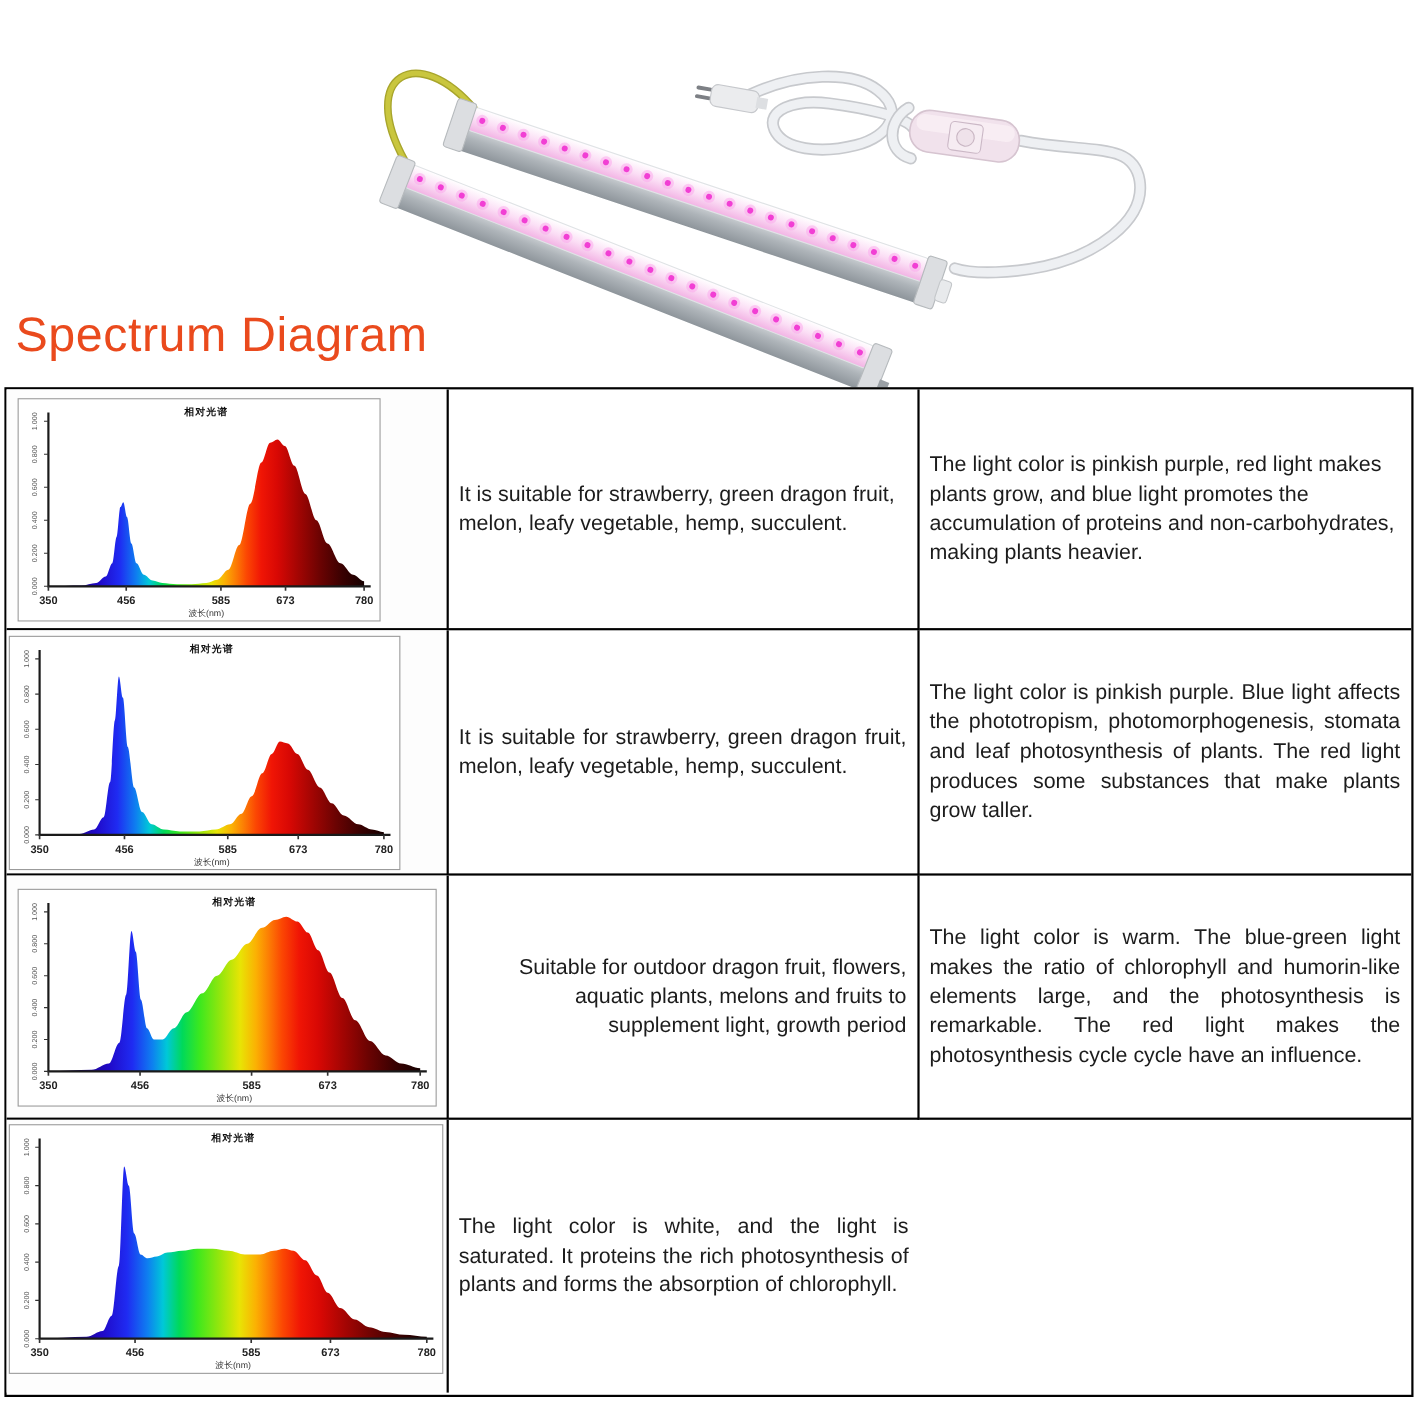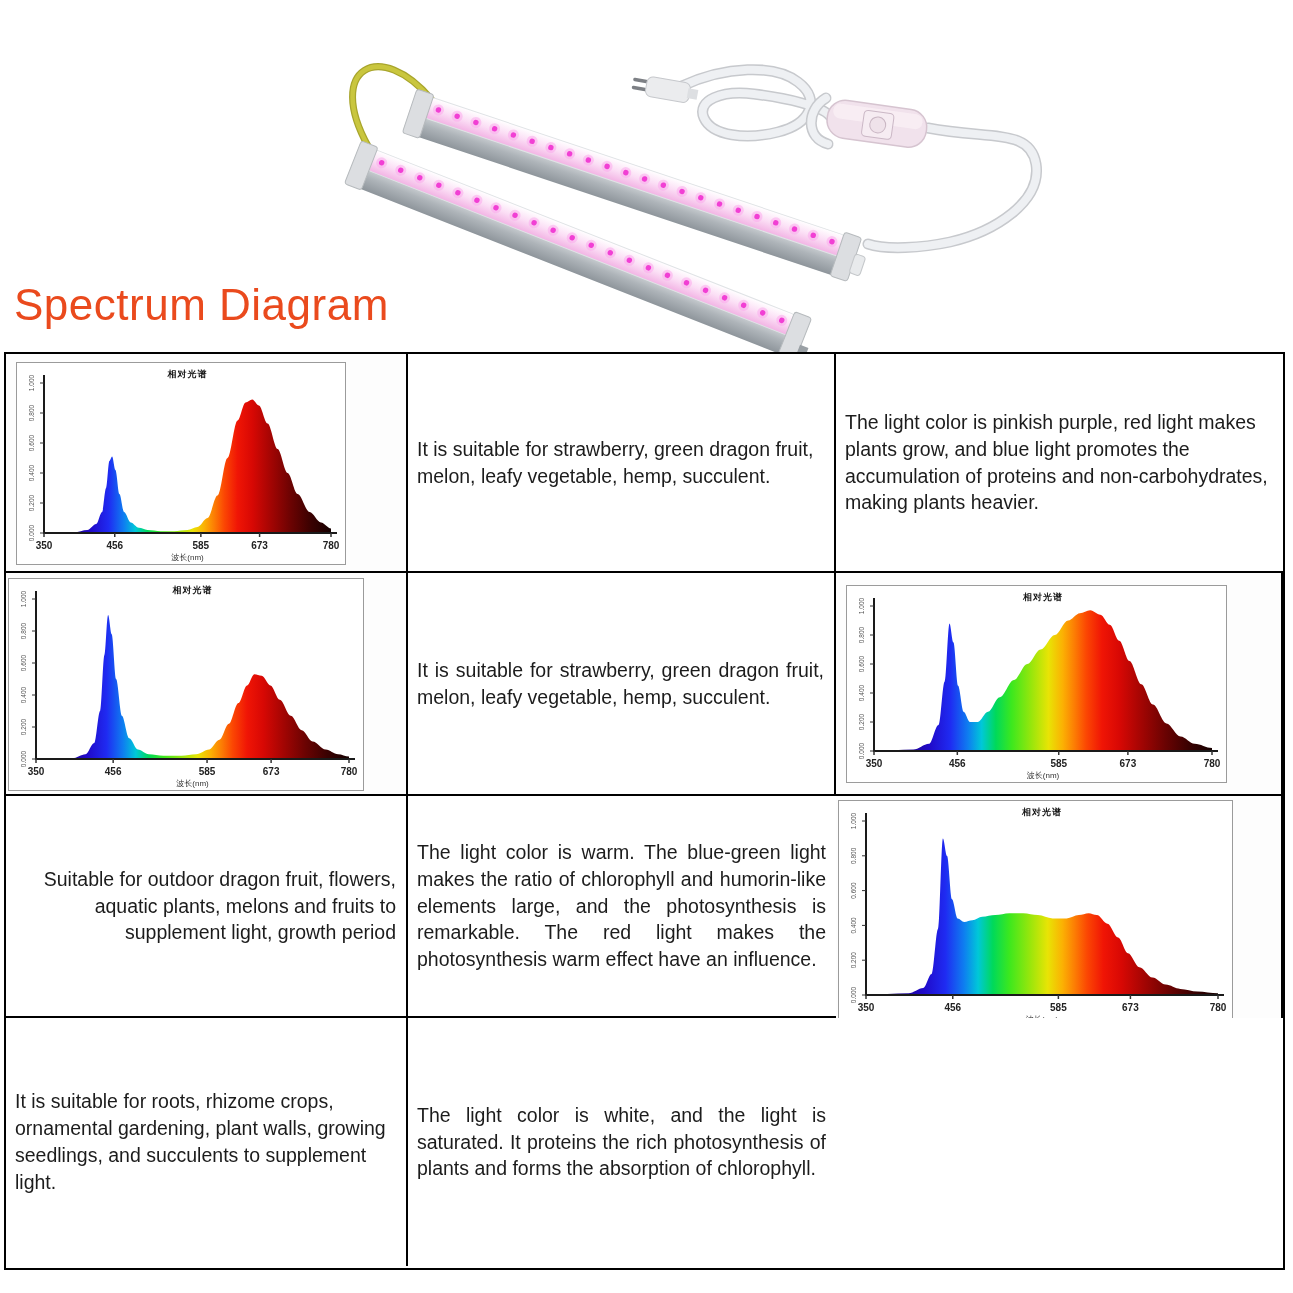--- a/index.html
+++ b/index.html
@@ -308,20 +308,23 @@
             <line x1="340" y1="180" x2="340" y2="184" stroke="#333" stroke-width="1.5"></line>
             <text x="340" y="196" font-size="10" fill="#222" text-anchor="middle" font-weight="bold">780</text>
             <text x="183.5" y="14" font-size="9" fill="#111" text-anchor="middle" font-weight="bold" letter-spacing="1">相对光谱</text>
             <text x="183.5" y="207" font-size="8" fill="#333" text-anchor="middle">波长(nm)</text>
           </svg>
       </div>
     </div>
     <div class="cell txt a-just">
       <p>It is suitable for strawberry, green dragon fruit, melon, leafy vegetable, hemp, succulent.</p>
     </div>
+    <div class="cell txt a-just last-col">
+      <p>The light color is pinkish purple. Blue light affects the phototropism, photomorphogenesis, stomata and leaf photosynthesis of plants. The red light produces some substances that make plants grow taller.</p>
+    </div>
 
     <div class="cell chart-cell">
       <div class="chart-box cb3">
         <svg class="spectrum" viewBox="0 0 379 196">
             <defs>
               <linearGradient id="sg2" gradientUnits="userSpaceOnUse" x1="27" x2="365" y1="0" y2="0">
                 <stop offset="0.00%" stop-color="#1a0033"></stop>
                 <stop offset="16.28%" stop-color="#2009c8"></stop>
                 <stop offset="22.56%" stop-color="#1f2bf2"></stop>
                 <stop offset="27.91%" stop-color="#0e7ff0"></stop>
@@ -367,21 +370,21 @@
             <text x="365" y="181" font-size="10" fill="#222" text-anchor="middle" font-weight="bold">780</text>
             <text x="196" y="14" font-size="9" fill="#111" text-anchor="middle" font-weight="bold" letter-spacing="1">相对光谱</text>
             <text x="196" y="192" font-size="8" fill="#333" text-anchor="middle">波长(nm)</text>
           </svg>
       </div>
     </div>
     <div class="cell txt a-center">
       <p>Suitable for outdoor dragon fruit, flowers, aquatic plants, melons and fruits to supplement light, growth period</p>
     </div>
     <div class="cell txt a-just last-col">
-      <p>The light color is warm. The blue-green light makes the ratio of chlorophyll and humorin-like elements large, and the photosynthesis is remarkable. The red light makes the photosynthesis warm effect have an influence.</p>
+      <p>The light color is warm. The blue-green light makes the ratio of chlorophyll and humorin-like elements large, and the photosynthesis is remarkable. The red light makes the photosynthesis cycle cycle have an influence.</p>
     </div>
 
     <div class="cell chart-cell last-row">
       <div class="chart-box cb4">
         <svg class="spectrum" viewBox="0 0 393 225">
             <defs>
               <linearGradient id="sg3" gradientUnits="userSpaceOnUse" x1="27" x2="379" y1="0" y2="0">
                 <stop offset="0.00%" stop-color="#1a0033"></stop>
                 <stop offset="16.28%" stop-color="#2009c8"></stop>
                 <stop offset="22.56%" stop-color="#1f2bf2"></stop>
@@ -424,21 +427,18 @@
             <text x="219.37209302325581" y="210" font-size="10" fill="#222" text-anchor="middle" font-weight="bold">585</text>
             <line x1="291.4093023255814" y1="194" x2="291.4093023255814" y2="198" stroke="#333" stroke-width="1.5"></line>
             <text x="291.4093023255814" y="210" font-size="10" fill="#222" text-anchor="middle" font-weight="bold">673</text>
             <line x1="379" y1="194" x2="379" y2="198" stroke="#333" stroke-width="1.5"></line>
             <text x="379" y="210" font-size="10" fill="#222" text-anchor="middle" font-weight="bold">780</text>
             <text x="203" y="14" font-size="9" fill="#111" text-anchor="middle" font-weight="bold" letter-spacing="1">相对光谱</text>
             <text x="203" y="221" font-size="8" fill="#333" text-anchor="middle">波长(nm)</text>
           </svg>
       </div>
     </div>
-    <div class="cell txt a-left last-row">
-      <p>It is suitable for roots, rhizome crops, ornamental gardening, plant walls, growing seedlings, and succulents to supplement light.</p>
-    </div>
     <div class="cell txt a-just last-col last-row">
       <p>The light color is white, and the light is saturated. It proteins the rich photosynthesis of plants and forms the absorption of chlorophyll.</p>
     </div>
 
   </div>
 </div>
 
 </body></html>

